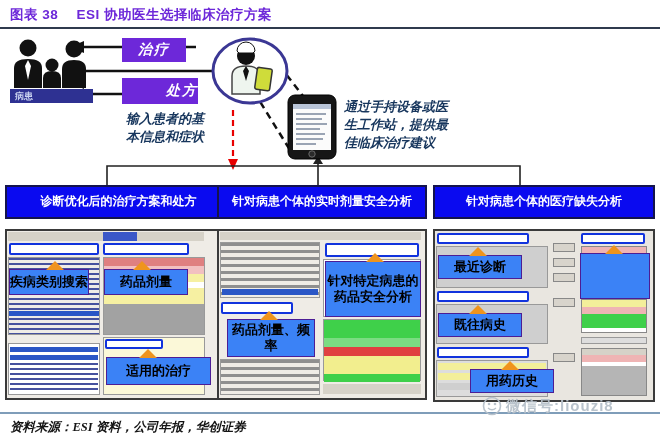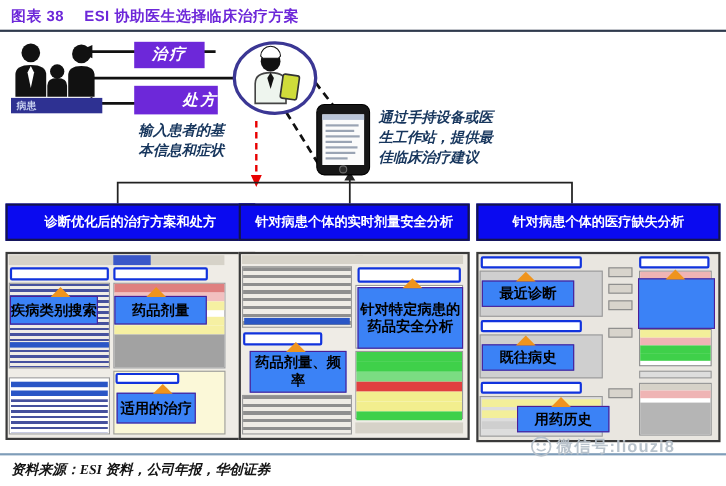--- a/index.html
+++ b/index.html
@@ -144,21 +144,21 @@
       <div class="box" style="left:96px;top:106px;width:102px;height:58px;background:#fbf8d8;"></div>
       <div class="hl" style="left:98px;top:108px;width:58px;height:10px;"></div>
       <div class="callout" style="left:2px;top:38px;width:80px;height:26px;">
         <i class="pt" style="left:36px"></i>
           <span>疾病类别搜索</span>
       </div>
       <div class="callout" style="left:97px;top:38px;width:84px;height:26px;">
         <i class="pt" style="left:28px"></i>
           <span>药品剂量</span>
       </div>
-      <div class="callout" style="left:99px;top:126px;width:72px;height:28px;">
+      <div class="callout" style="left:99px;top:126px;width:105px;height:28px;">
         <i class="pt" style="left:32px"></i>
           <span>适用的治疗</span>
       </div>
     </div>
   </div>
 
   <div class="panel" style="left:217px;width:210px;">
     <div class="phead">
       <span>针对病患个体的实时剂量安全分析</span>
     </div>

